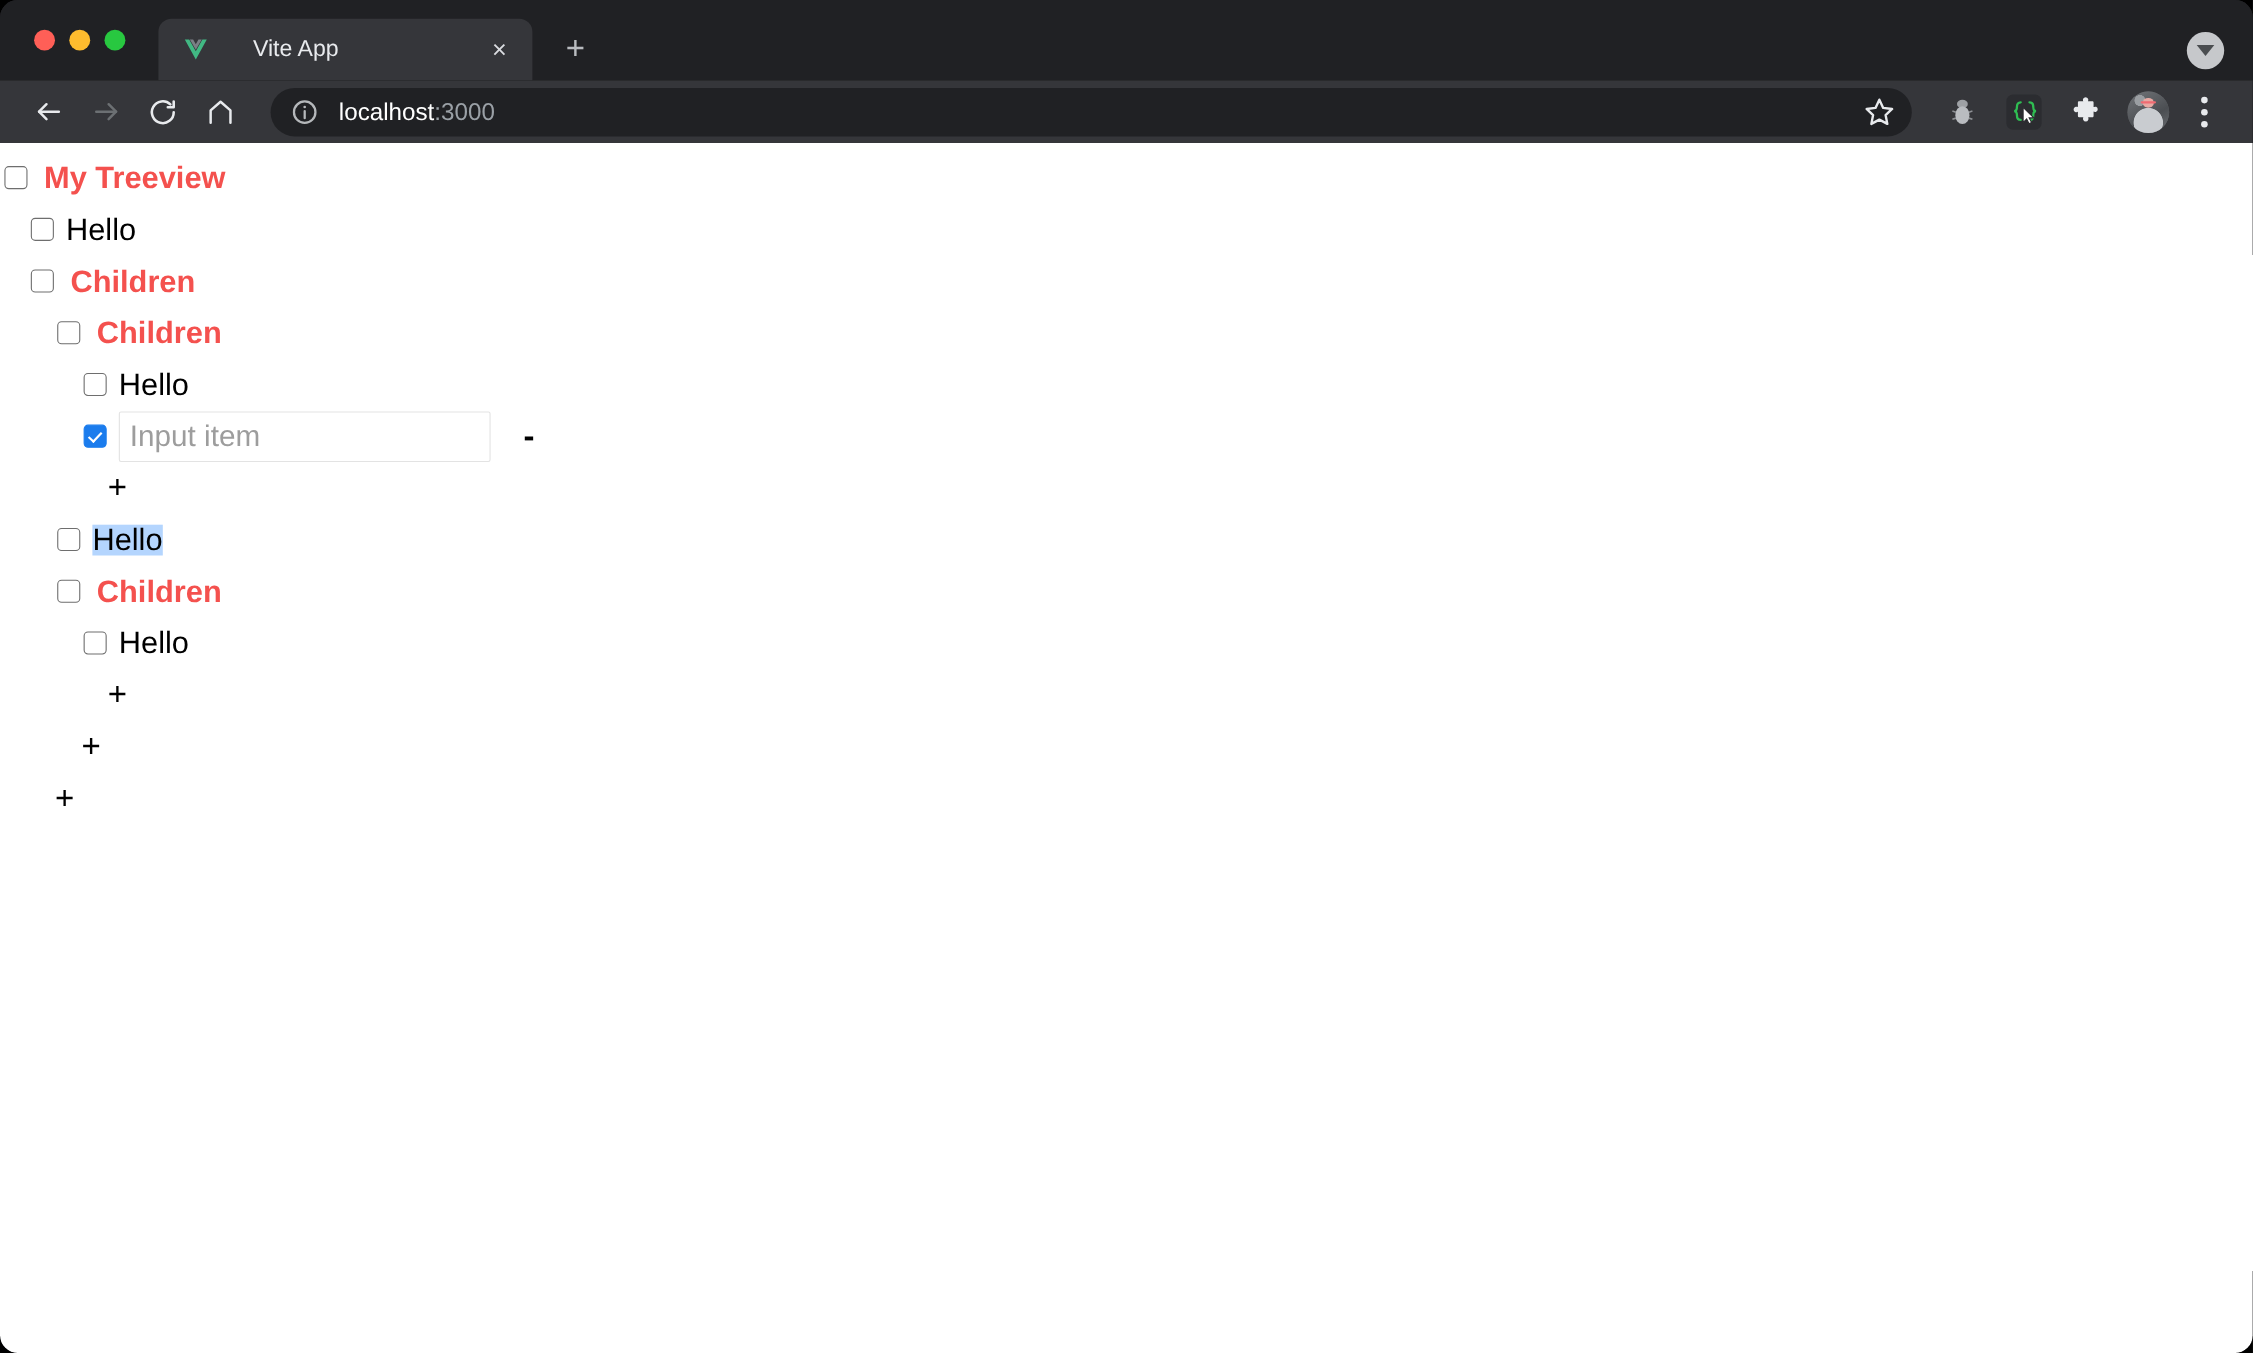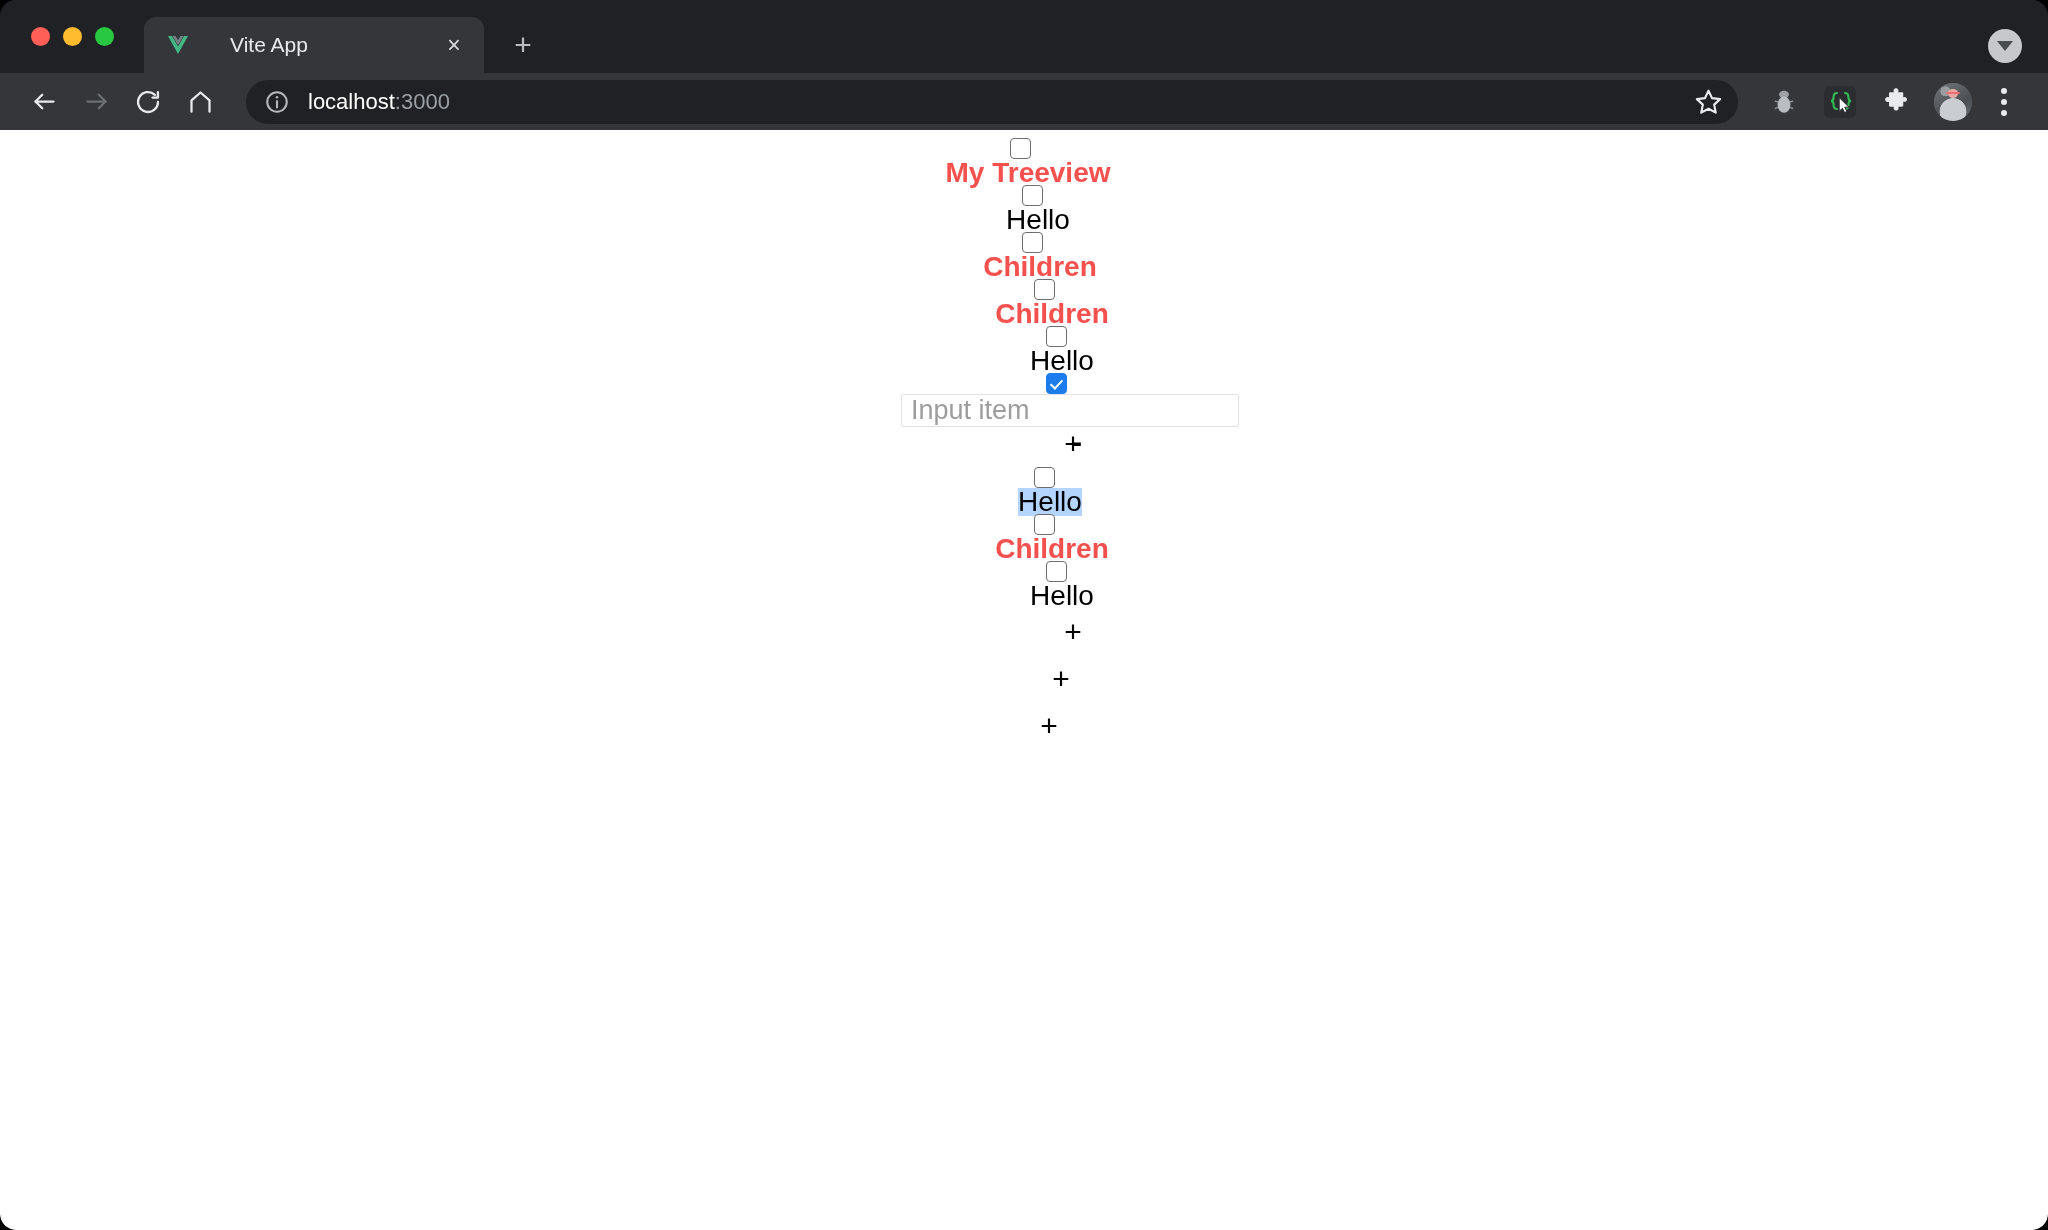--- a/index.html
+++ b/index.html
@@ -215,21 +215,20 @@
   }
   .treeview {
     padding: 8px 0 0 0;
     font-size: 0;
   }
 
   .tree-row {
     display: flex;
     align-items: center;
     height: 47px;
-    flex-direction: column;
   }
   .tree-cb {
     appearance: none;
     -webkit-appearance: none;
     width: 21px; height: 21px;
     border: 1.6px solid #6e6e6e;
     border-radius: 4px;
     background: #fff;
     margin: 0 11px 0 0;
     flex: 0 0 auto;
@@ -267,21 +266,20 @@
     width: 338px;
     height: 46px;
     border: 1px solid #e3e3e3;
     border-radius: 2px;
     background: #fff;
     font-size: 27px;
     font-family: "Liberation Sans", sans-serif;
     color: #000;
     padding: 0 9px;
     outline: none;
-    margin-left: 16px;
   }
   .tree-input::placeholder { color: #9d9d9d; }
 
   .minus-btn {
     font-size: 30px;
     font-weight: bold;
     color: #000;
     line-height: 1;
     margin-left: 30px;
     background: none;

